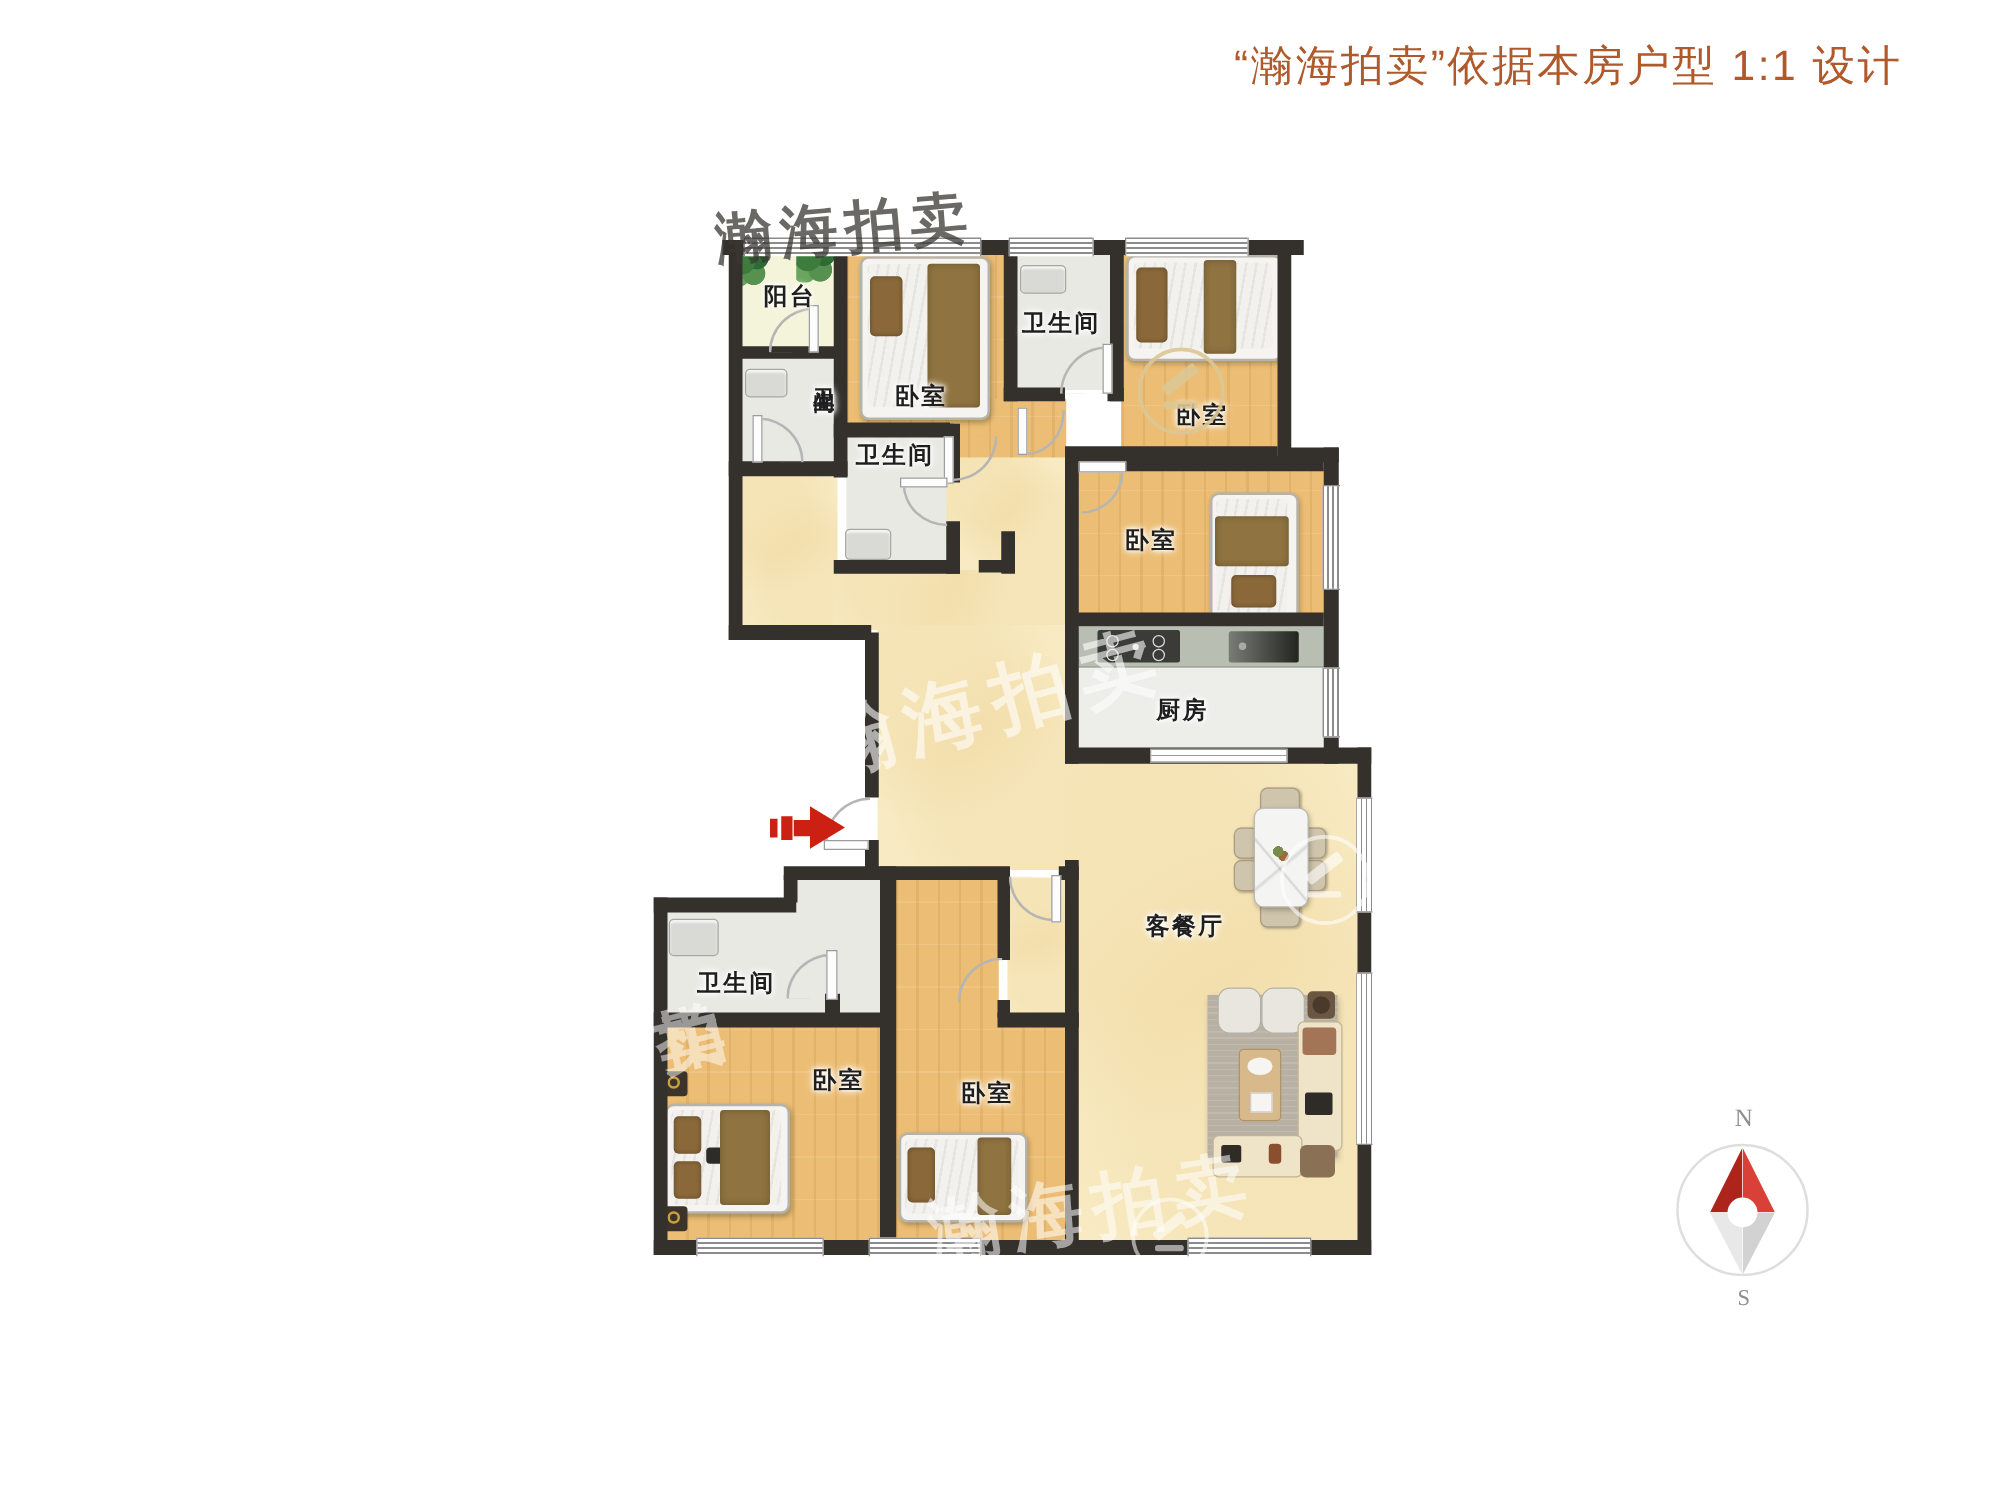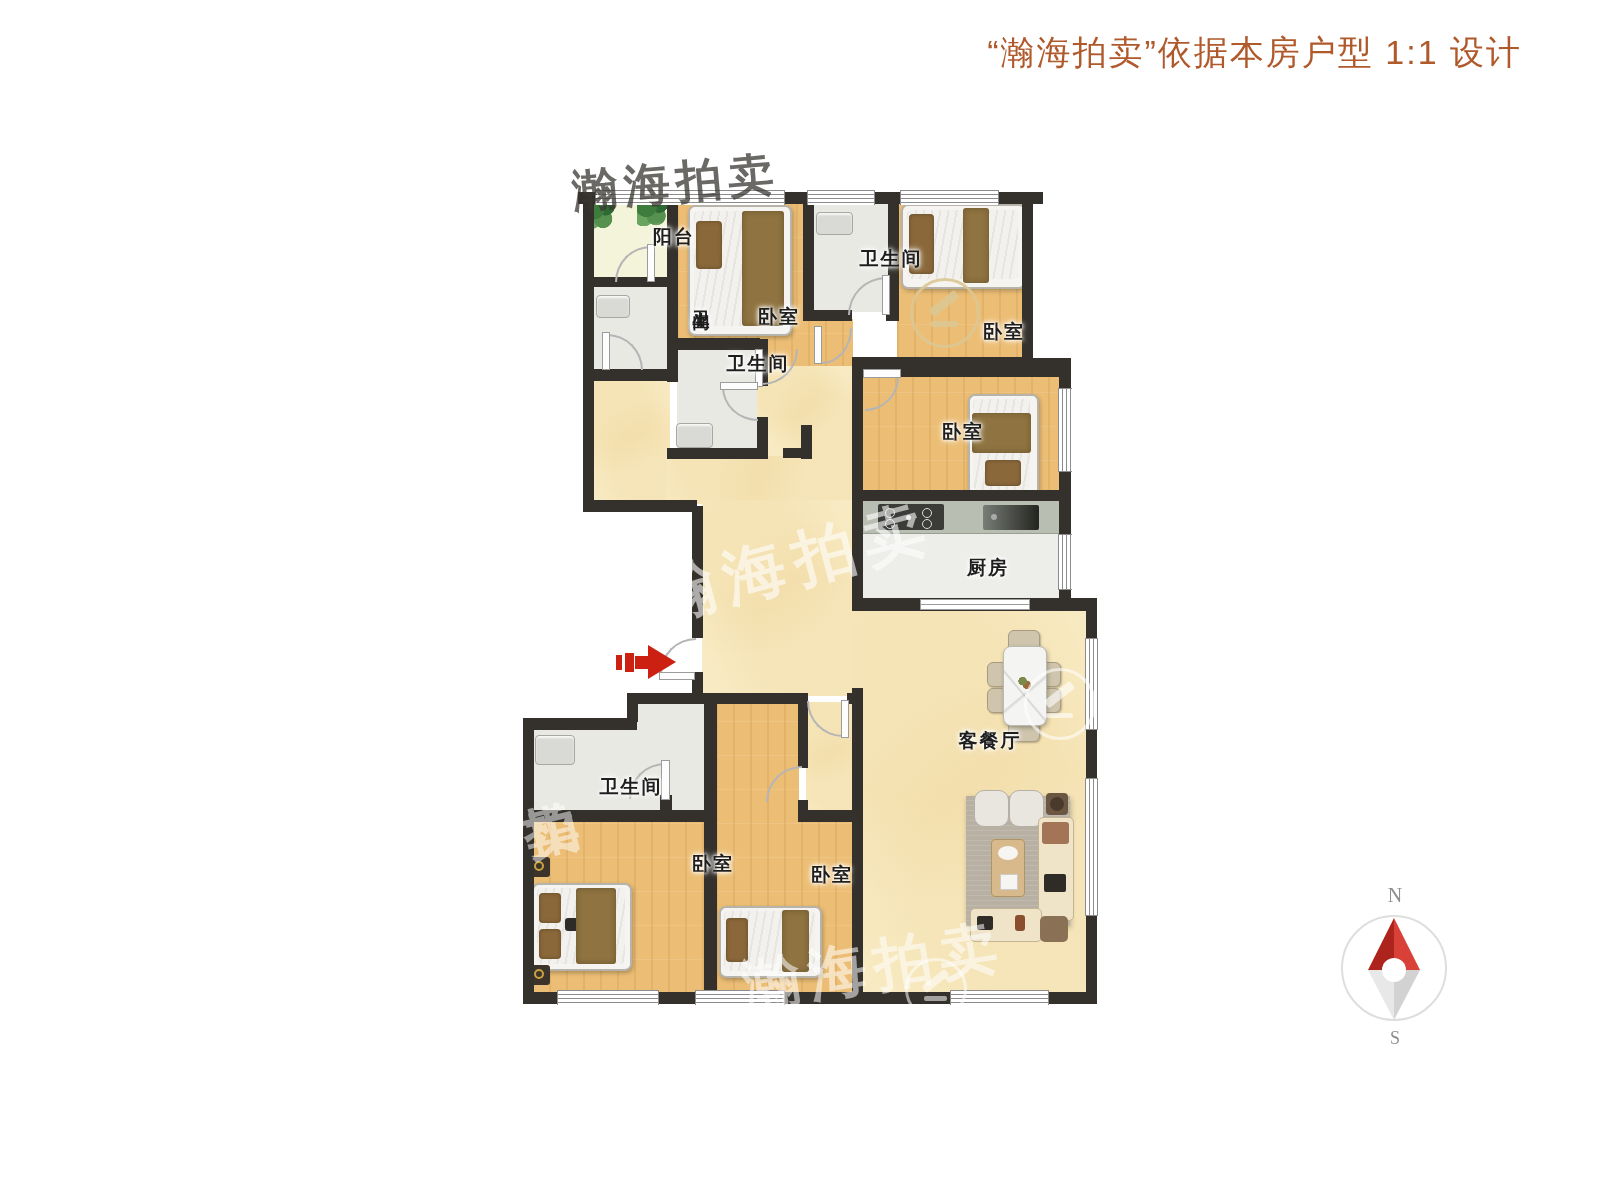--- a/index.html
+++ b/index.html
@@ -23,21 +23,21 @@
   .win-v{background:#fff;background-image:repeating-linear-gradient(90deg,#8c8c8c 0 1px,rgba(0,0,0,0) 1px 4px);border-top:1px solid #8c8c8c;border-bottom:1px solid #8c8c8c;}
   
   .leaf{background:#fdfdfd;border:1px solid #9c9c9c;box-sizing:border-box;}
   .arc{box-sizing:border-box;border:0 solid #b5b5b5;background:transparent;}
   .arc.tl{border-top:2px solid #b5b5b5;border-left:2px solid #b5b5b5;border-radius:100% 0 0 0;}
   .arc.tr{border-top:2px solid #b5b5b5;border-right:2px solid #b5b5b5;border-radius:0 100% 0 0;}
   .arc.br{border-bottom:2px solid #b5b5b5;border-right:2px solid #b5b5b5;border-radius:0 0 100% 0;}
   .arc.bl{border-bottom:2px solid #b5b5b5;border-left:2px solid #b5b5b5;border-radius:0 0 0 100%;}
   
   .rlabel{font-size:19px;font-weight:600;color:#1e1e1e;letter-spacing:2px;white-space:nowrap;
-          transform:translate(-50%,-50%);text-shadow:0 0 3px #fff,0 0 5px #fff,0 0 7px #fff;z-index:40;margin-left:42px;}
+          transform:translate(-50%,-50%);text-shadow:0 0 3px #fff,0 0 5px #fff,0 0 7px #fff;z-index:40;}
   .rlabel.vert{writing-mode:vertical-rl;letter-spacing:1px;transform:translate(-50%,0);}
   
   .bed{background:#f5f4f1;border:2px solid #b6b3ab;border-radius:7px;box-shadow:1px 2px 4px rgba(60,50,30,.35);}
   .pillow{background:#8a683a;border-radius:4px;box-shadow:inset 0 0 4px rgba(0,0,0,.3);}
   .blanket{background:#8f7340;border-radius:3px;box-shadow:inset 0 0 6px rgba(0,0,0,.25);}
   .white-strip{background:#f2f1ee;background-image:repeating-linear-gradient(100deg,rgba(0,0,0,.05) 0 2px,rgba(0,0,0,0) 2px 8px);}
   .fixture{background:#d9d9d5;border:1px solid #a7a7a3;border-radius:4px;box-shadow:inset 0 2px 2px rgba(255,255,255,.8);}
   .chair{background:#cfc5ad;border:1px solid #a89c82;border-radius:6px;box-shadow:1px 1px 2px rgba(0,0,0,.25);}
   
   .wm{color:#fff;font-weight:bold;white-space:nowrap;z-index:60;pointer-events:none;}

